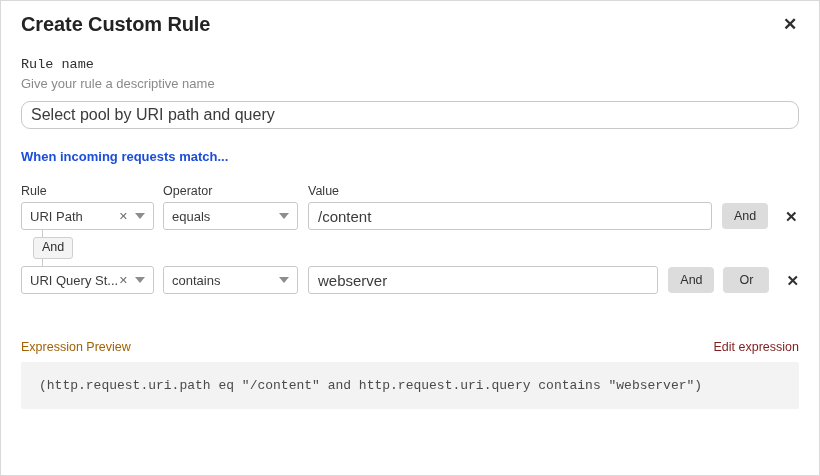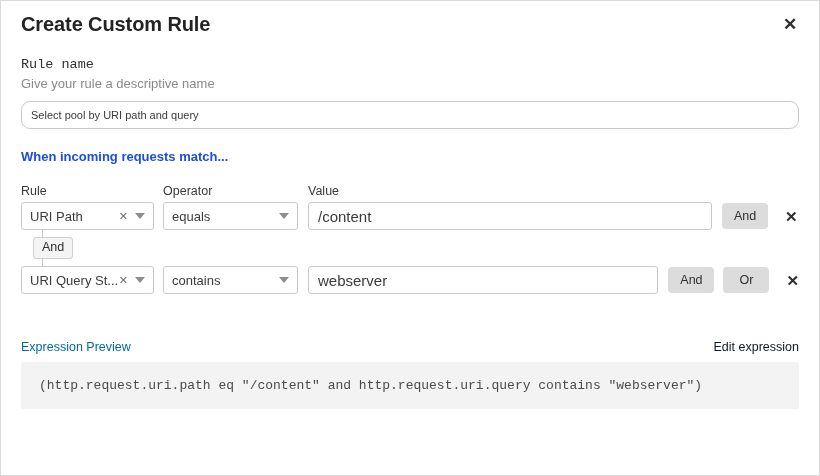--- a/index.html
+++ b/index.html
@@ -60,21 +60,21 @@
     line-height: 16px;
     margin-top: 3px;
   }
   .text-input {
     display: block;
     width: 100%;
     height: 28px;
     margin-top: 9px;
     padding: 0 9px;
     font-family: "Liberation Sans", sans-serif;
-    font-size: 11px;
+    font-size: 16px;
     color: #3b3b3b;
     background: #fff;
     border: 1px solid #c9c9c9;
     border-radius: 9px;
     outline: none;
   }
 
   
   .section-title {
     margin-top: 19px;
@@ -207,25 +207,25 @@
 
   
   .preview-wrap { margin-top: 46px; }
   .preview-head {
     display: flex;
     align-items: baseline;
     justify-content: space-between;
   }
   .preview-label {
     font-size: 12.5px;
-    color: #0369a1;
+    color: #a16207;
   }
   .edit-link {
     font-size: 12.5px;
-    color: #0f172a;
+    color: #7f1d1d;
     text-decoration: none;
     cursor: pointer;
   }
   .preview-box {
     margin-top: 8px;
     background: #f3f3f3;
     border-radius: 2px;
     padding: 16px 18px;
     font-family: "Liberation Mono", monospace;
     font-size: 13px;

